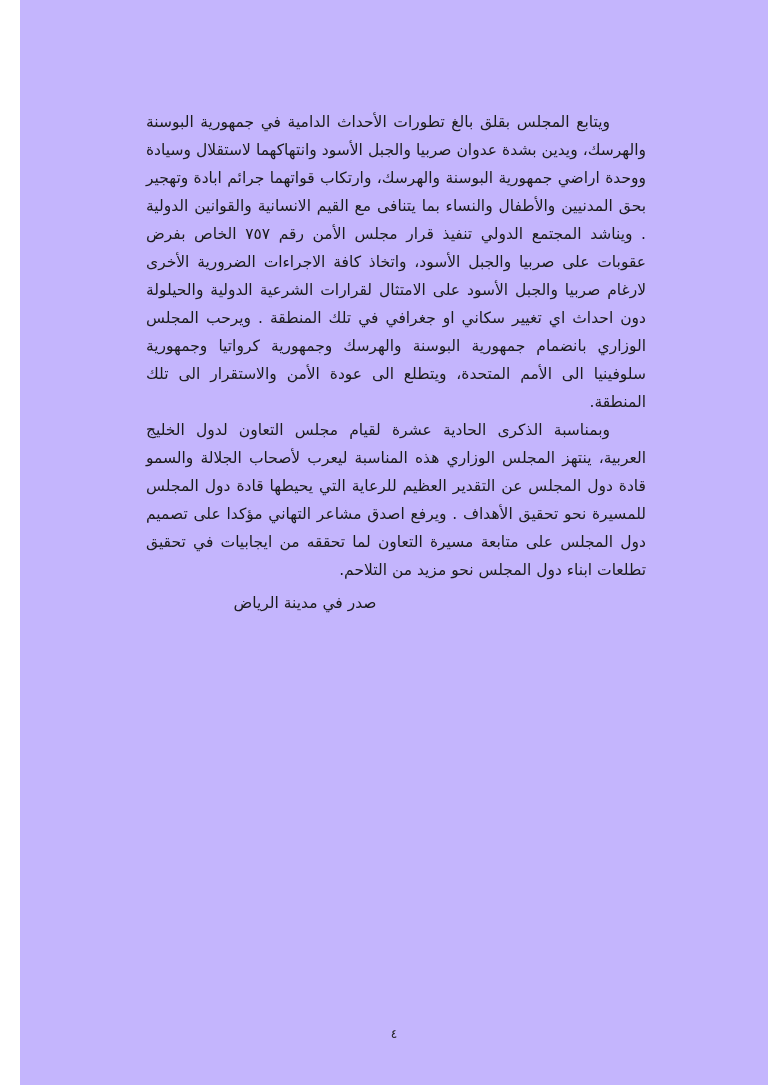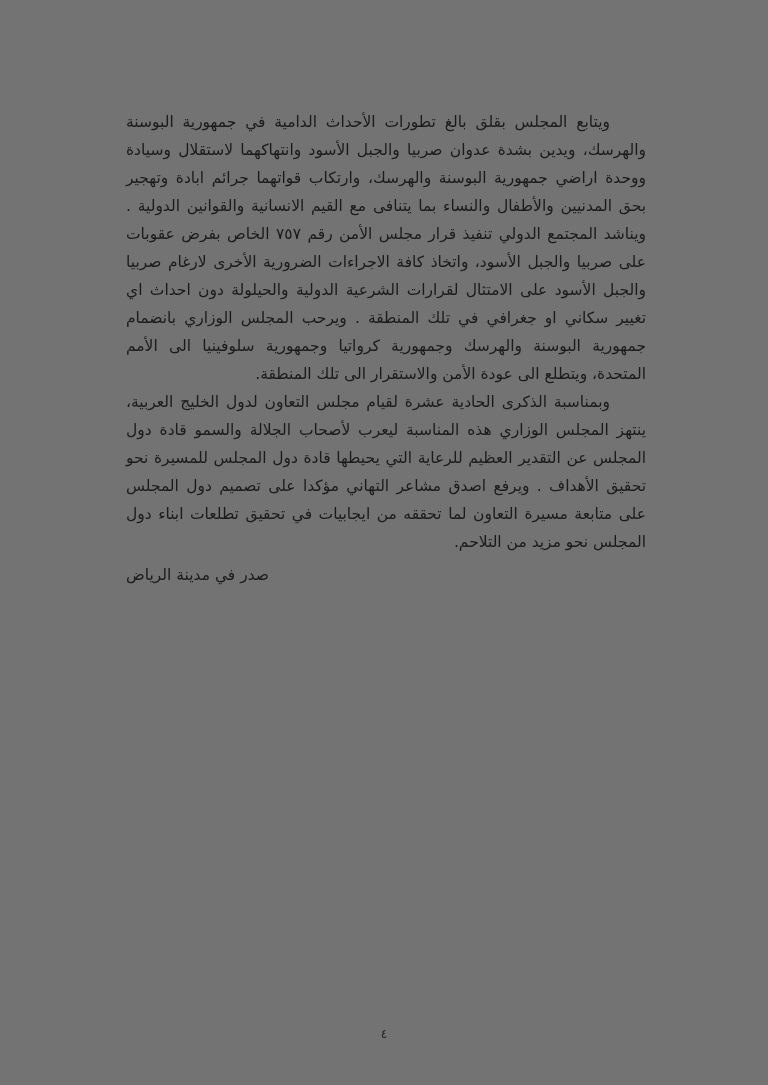--- a/index.html
+++ b/index.html
@@ -9,43 +9,44 @@
   body {
     width: 768px;
     height: 1085px;
     background: #ffffff;
     position: relative;
     font-family: "DejaVu Sans", sans-serif;
   }
   .page {
     position: absolute;
     inset: 0;
-    background: #737373;
+    background: #c4b5fd;
     color: #1b1b1b;
     overflow: hidden;
+    margin-left: 20px;
   }
   .body-text {
     position: absolute;
     top: 108px;
     right: 122px;
     left: 126px;
     direction: rtl;
     text-align: justify;
     font-size: 15.5px;
     line-height: 28px;
   }
   .para {
     margin: 0;
     text-indent: 36px;
   }
   .closing {
     margin-top: 4px;
     padding-right: 182px;
     line-height: 31px;
-    text-align: left;
+    text-align: center;
   }
   .closing p {
     margin: 0;
   }
   .page-number {
     position: absolute;
     bottom: 44px;
     left: 0;
     right: 0;
     text-align: center;

